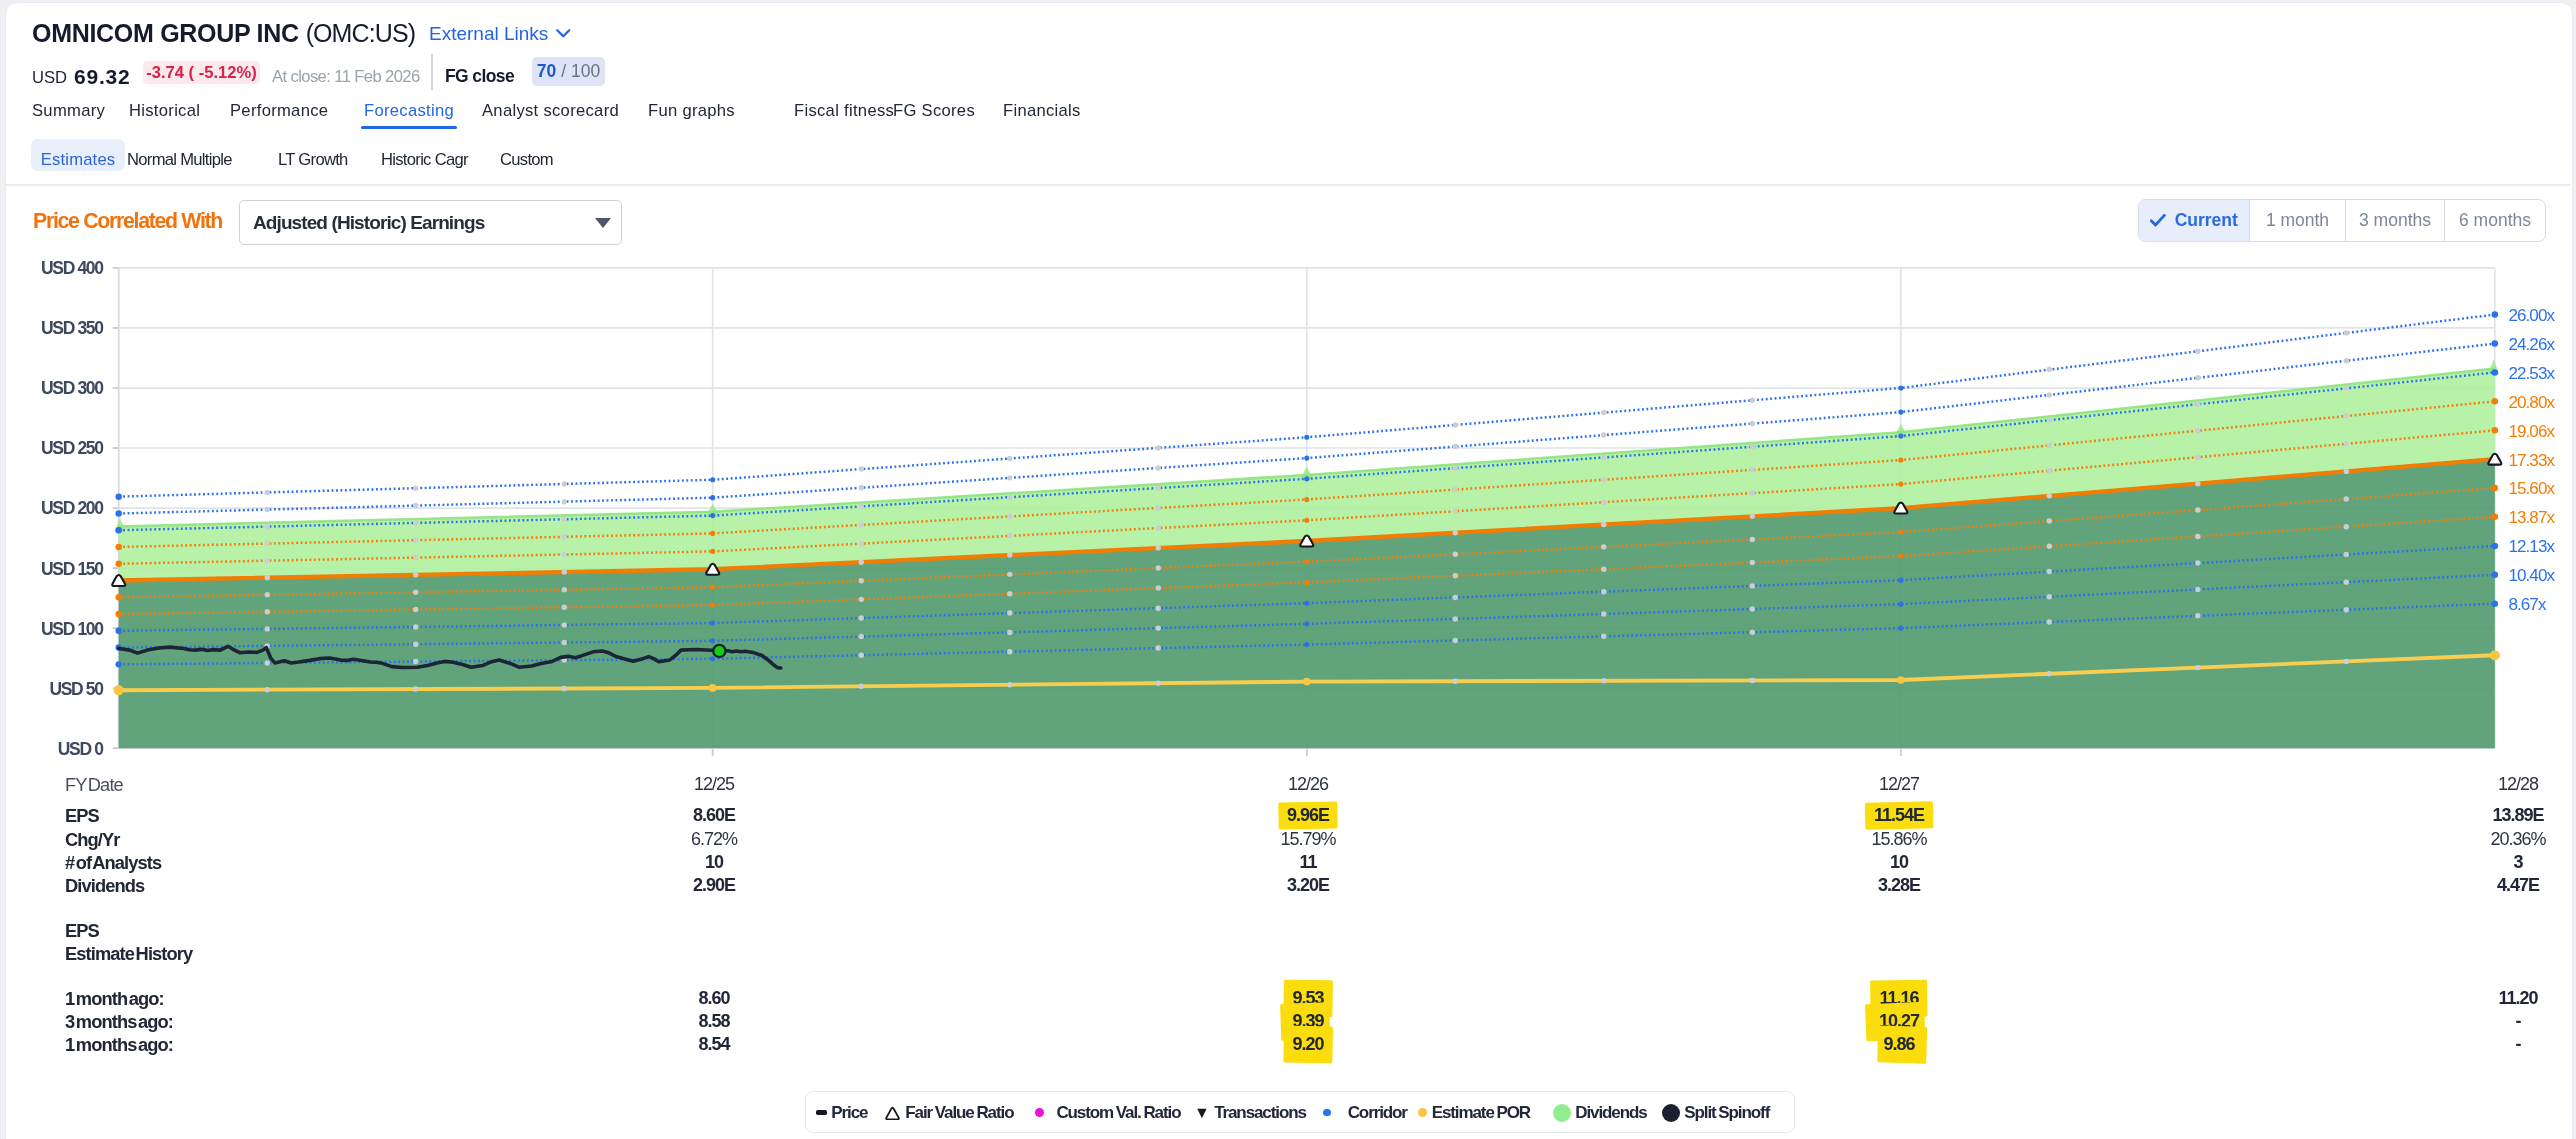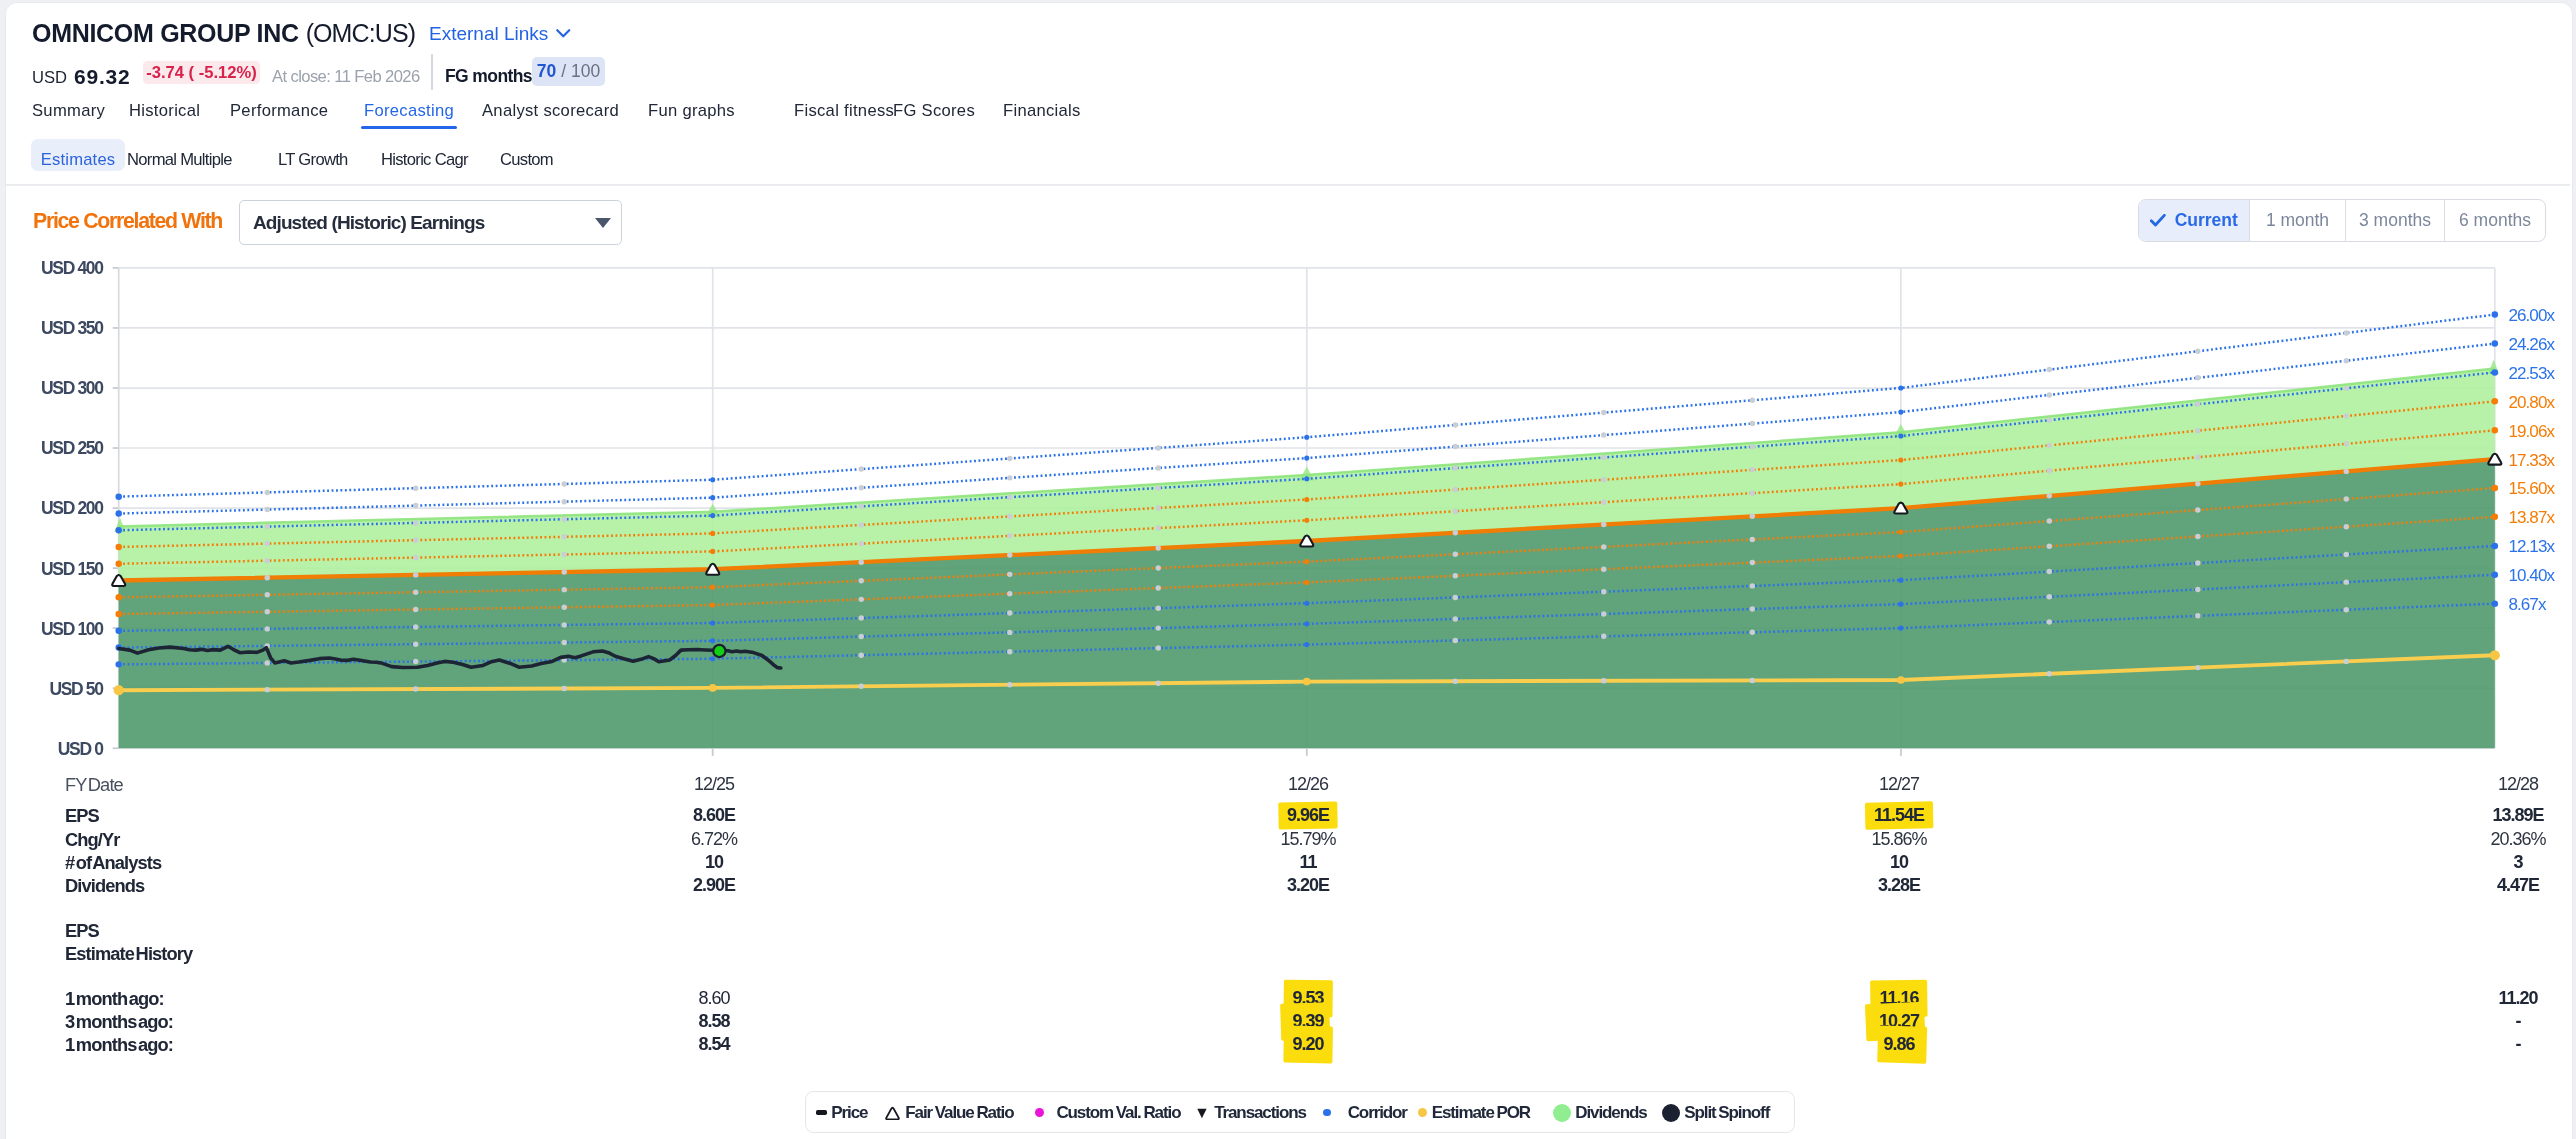--- a/index.html
+++ b/index.html
@@ -12,21 +12,21 @@
 <div class="abs" style="left:32px;top:19px;font-size:25px;color:#141b2d;white-space:nowrap"><b style="letter-spacing:-0.3px">OMNICOM GROUP INC</b> <span style="letter-spacing:-0.9px">(OMC:US)</span></div>
 <div class="abs" style="left:429px;top:23px;font-size:19px;color:#2464e4;display:flex;align-items:center">External Links<svg width="14.5" height="9.4" viewBox="0 0 17 11" style="margin-left:7.7px">
       <path d="M1.5 1.5 L8.5 8.5 L15.5 1.5" fill="none" stroke="#2464e4" stroke-width="2.6" stroke-linecap="round" stroke-linejoin="round"></path>
     </svg></div>
 
 <div class="abs" style="left:32px;top:68px;font-size:16.6px;color:#1b2230">USD</div>
 <div class="abs" style="left:74px;top:65px;font-size:21px;font-weight:bold;letter-spacing:0.8px;color:#141b2d">69.32</div>
 <div class="abs" style="left:143px;top:61px;width:117px;height:23px;background:#fce9ec;border-radius:4.3px;text-align:center;line-height:23px;font-size:16.6px;font-weight:bold;color:#d7224c">-3.74 ( -5.12%)</div>
 <div class="abs" style="left:272px;top:67px;font-size:16.6px;color:#9aa2ad;letter-spacing:-0.6px">At close: 11 Feb 2026</div>
 <div class="abs" style="left:431px;top:54px;width:1.7px;height:36px;background:#d5d9df"></div>
-<div class="abs" style="left:445px;top:66px;font-size:17.5px;font-weight:bold;letter-spacing:-0.6px;color:#141b2d">FG months</div>
+<div class="abs" style="left:445px;top:66px;font-size:17.5px;font-weight:bold;letter-spacing:-0.6px;color:#141b2d">FG close</div>
 <div class="abs" style="left:532px;top:57px;width:73px;height:29px;background:#dce4f6;border-radius:5.1px;text-align:center;line-height:29px;font-size:17.5px"><b style="color:#2057d0">70</b> <span style="color:#6a7280">/ 100</span></div>
 
 <div style="position:absolute;left:32px;top:101px;font-size:16.6px;letter-spacing:0.3px;color:#202737">Summary</div>
 <div style="position:absolute;left:129px;top:101px;font-size:16.6px;letter-spacing:0.3px;color:#202737">Historical</div>
 <div style="position:absolute;left:230px;top:101px;font-size:16.6px;letter-spacing:0.3px;color:#202737">Performance</div>
 <div style="position:absolute;left:364px;top:101px;font-size:16.6px;letter-spacing:0.3px;color:#2366e8">Forecasting<div style="position:absolute;left:-3.4px;right:-3.4px;top:25px;height:3.4px;background:#2366e8;border-radius:1.7px"></div></div>
 <div style="position:absolute;left:482px;top:101px;font-size:16.6px;letter-spacing:0.3px;color:#202737">Analyst scorecard</div>
 <div style="position:absolute;left:648px;top:101px;font-size:16.6px;letter-spacing:0.3px;color:#202737">Fun graphs</div>
 <div style="position:absolute;left:794px;top:101px;font-size:16.6px;letter-spacing:0.3px;color:#202737">Fiscal fitness</div>
 <div style="position:absolute;left:893px;top:101px;font-size:16.6px;letter-spacing:0.3px;color:#202737">FG Scores</div>
@@ -359,21 +359,21 @@
 <div style="position:absolute;left:714px;top:920px;transform:translateX(-50%);font-size:18px;font-weight:bold;color:#202737;white-space:nowrap;letter-spacing:-1px"></div>
 <div style="position:absolute;left:1308px;top:920px;transform:translateX(-50%);font-size:18px;font-weight:bold;color:#202737;white-space:nowrap;letter-spacing:-1px"></div>
 <div style="position:absolute;left:1899px;top:920px;transform:translateX(-50%);font-size:18px;font-weight:bold;color:#202737;white-space:nowrap;letter-spacing:-1px"></div>
 <div style="position:absolute;left:2518px;top:920px;transform:translateX(-50%);font-size:18px;font-weight:bold;color:#202737;white-space:nowrap;letter-spacing:-1px"></div>
 <div style="position:absolute;left:65px;top:943px;font-size:18.3px;font-weight:bold;color:#202737;word-spacing:-2.6px;letter-spacing:-0.9px">Estimate History</div>
 <div style="position:absolute;left:714px;top:943px;transform:translateX(-50%);font-size:18px;font-weight:bold;color:#202737;white-space:nowrap;letter-spacing:-1px"></div>
 <div style="position:absolute;left:1308px;top:943px;transform:translateX(-50%);font-size:18px;font-weight:bold;color:#202737;white-space:nowrap;letter-spacing:-1px"></div>
 <div style="position:absolute;left:1899px;top:943px;transform:translateX(-50%);font-size:18px;font-weight:bold;color:#202737;white-space:nowrap;letter-spacing:-1px"></div>
 <div style="position:absolute;left:2518px;top:943px;transform:translateX(-50%);font-size:18px;font-weight:bold;color:#202737;white-space:nowrap;letter-spacing:-1px"></div>
 <div style="position:absolute;left:65px;top:988px;font-size:18.3px;font-weight:bold;color:#202737;word-spacing:-2.6px;letter-spacing:-0.9px">1 month ago:</div>
-<div style="position:absolute;left:714px;top:988px;transform:translateX(-50%);font-size:18px;font-weight:normal;color:#202737;white-space:nowrap;letter-spacing:-1px">8.60</div>
+<div style="position:absolute;left:714px;top:988px;transform:translateX(-50%);font-size:18px;font-weight:bold;color:#202737;white-space:nowrap;letter-spacing:-1px">8.60</div>
 <div style="position:absolute;left:1308px;top:988px;transform:translateX(-50%);font-size:18px;white-space:nowrap"><span style="display:inline-block;background:#fbdc0c;padding:7.7px 6.8px 8.5px;margin:-8.5px 0;transform:rotate(0.8deg);border-radius:1.7px;color:transparent">9.53</span></div>
 <div style="position:absolute;left:1308px;top:988px;transform:translateX(-50%);font-size:18px;font-weight:bold;color:#202737;white-space:nowrap;letter-spacing:-1px">9.53</div>
 <div style="position:absolute;left:1899px;top:988px;transform:translateX(-50%);font-size:18px;white-space:nowrap"><span style="display:inline-block;background:#fbdc0c;padding:7.7px 6.8px 8.5px;margin:-8.5px 0;transform:rotate(-0.8deg);border-radius:1.7px;color:transparent">11.16</span></div>
 <div style="position:absolute;left:1899px;top:988px;transform:translateX(-50%);font-size:18px;font-weight:bold;color:#202737;white-space:nowrap;letter-spacing:-1px">11.16</div>
 <div style="position:absolute;left:2518px;top:988px;transform:translateX(-50%);font-size:18px;font-weight:bold;color:#202737;white-space:nowrap;letter-spacing:-1px">11.20</div>
 <div style="position:absolute;left:65px;top:1011px;font-size:18.3px;font-weight:bold;color:#202737;word-spacing:-2.6px;letter-spacing:-0.9px">3 months ago:</div>
 <div style="position:absolute;left:714px;top:1011px;transform:translateX(-50%);font-size:18px;font-weight:bold;color:#202737;white-space:nowrap;letter-spacing:-1px">8.58</div>
 <div style="position:absolute;left:1305px;top:1011px;transform:translateX(-50%);font-size:18px;white-space:nowrap"><span style="display:inline-block;background:#fbdc0c;padding:7.7px 6.8px 8.5px;margin:-8.5px 0;transform:rotate(-1.8deg);border-radius:1.7px;color:transparent">9.39</span></div>
 <div style="position:absolute;left:1308px;top:1011px;transform:translateX(-50%);font-size:18px;font-weight:bold;color:#202737;white-space:nowrap;letter-spacing:-1px">9.39</div>
 <div style="position:absolute;left:1895px;top:1011px;transform:translateX(-50%);font-size:18px;white-space:nowrap"><span style="display:inline-block;background:#fbdc0c;padding:7.7px 6.8px 8.5px;margin:-8.5px 0;transform:rotate(-2.4deg);border-radius:1.7px;color:transparent">10.27</span></div>

